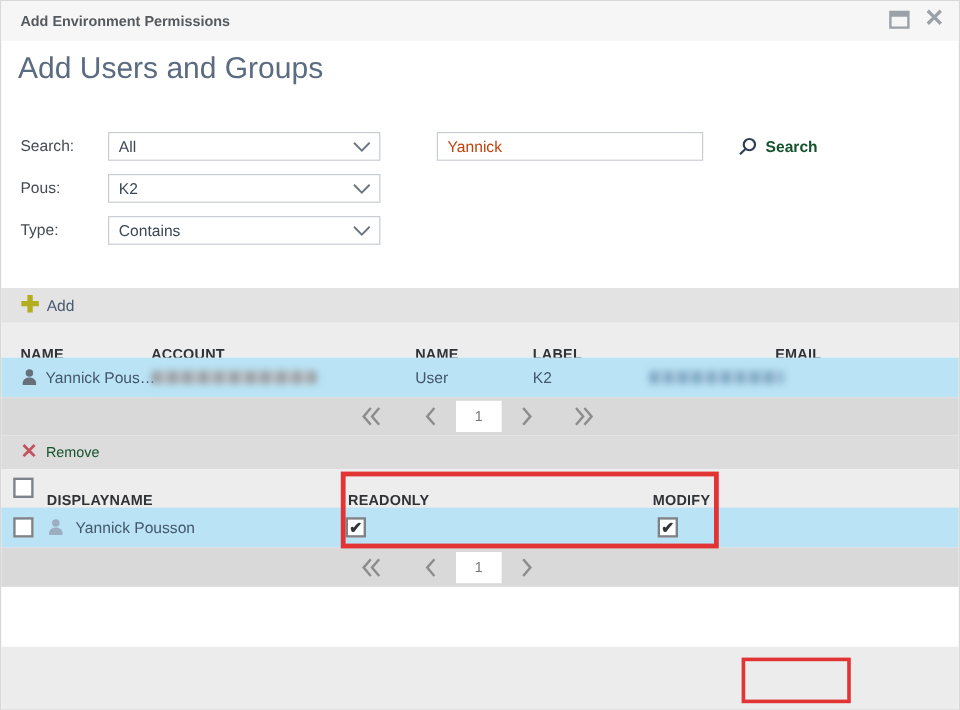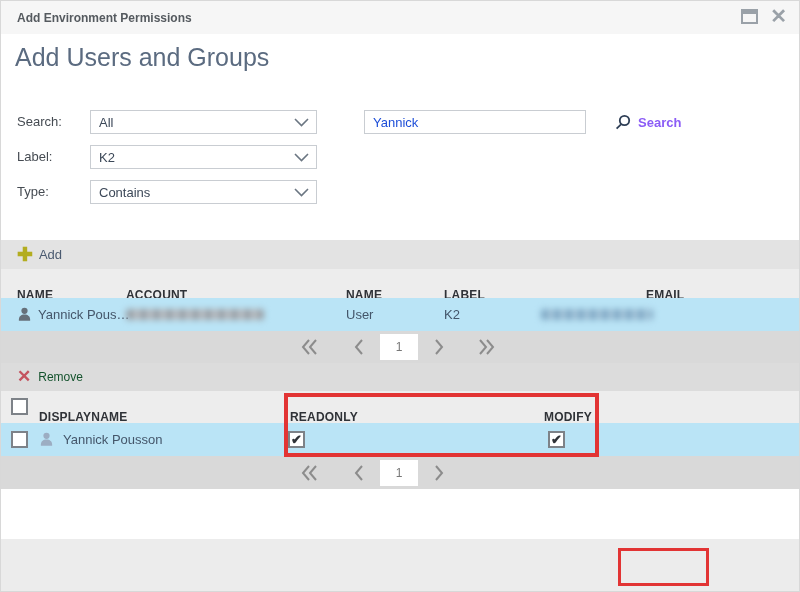--- a/index.html
+++ b/index.html
@@ -26,28 +26,28 @@
   
   .form-label { position:absolute; left:16px; height:24px; line-height:24px; font-size:13px; color:#454b52; }
   .select {
     position:absolute; left:89px; width:227px; height:24px;
     background:#fff; border:1px solid #c9cdd2; display:flex; align-items:center;
     font-size:13px; color:#3c4858; padding:0 26px 0 8px; cursor:pointer;
   }
   .select svg { position:absolute; right:7px; top:7px; }
   .textbox {
     position:absolute; left:363px; width:222px; height:24px;
-    background:#fff; border:1px solid #c9cdd2; font-size:13px; color:#1d4ed8;
+    background:#fff; border:1px solid #c9cdd2; font-size:13px; color:#c2410c;
     padding:0 8px; font-family:"Liberation Sans", sans-serif;
   }
   .search-btn {
     position:absolute; left:614px; top:109px; height:24px;
     display:flex; align-items:center; gap:7px; background:none; border:none; cursor:pointer;
   }
-  .search-btn span { font-size:13px; font-weight:bold; color:#8b5cf6; }
+  .search-btn span { font-size:13px; font-weight:bold; color:#14532d; }
 
   
   .bar { position:absolute; left:0; width:100%; }
   .toolbar-add { top:239px; height:29px; background:#e3e3e3; display:flex; align-items:center; padding-left:16px; gap:6px; cursor:pointer; }
   .plus-glyph { color:#b3ad20; font-size:19px; font-weight:bold; line-height:18px; }
   .toolbar-label { font-size:13px; color:#4a5a70; }
 
   .thead1 { top:268px; height:29px; background:#ededed; }
   .thead1 div, .thead2 .col { position:absolute; top:0; height:100%; line-height:29px; font-size:12px; font-weight:bold; color:#2f3237; letter-spacing:.2px;margin-top:12px; }
 
@@ -112,21 +112,21 @@
   </div>
   <input class="textbox" style="top: 109px;" value="Yannick">
   <button class="search-btn">
     <svg width="16" height="16" viewBox="0 0 16 16">
         <circle cx="9.5" cy="6.5" r="4.7" fill="none" stroke="#2e3e55" stroke-width="1.8"></circle>
         <line x1="6" y1="10.3" x2="1.6" y2="14.6" stroke="#2e3e55" stroke-width="1.8"></line>
       </svg>
     <span>Search</span>
   </button>
 
-  <div class="form-label" style="top:144px">Label:</div>
+  <div class="form-label" style="top:144px">Pous:</div>
   <div class="select" style="top:144px">
     <span>K2</span>
     <svg width="15" height="9" viewBox="0 0 15 9">
         <polyline points="1,1 7.5,7.5 14,1" fill="none" stroke="#6b7682" stroke-width="1.6"></polyline>
       </svg>
   </div>
 
   <div class="form-label" style="top:179px">Type:</div>
   <div class="select" style="top:179px">
     <span>Contains</span>

